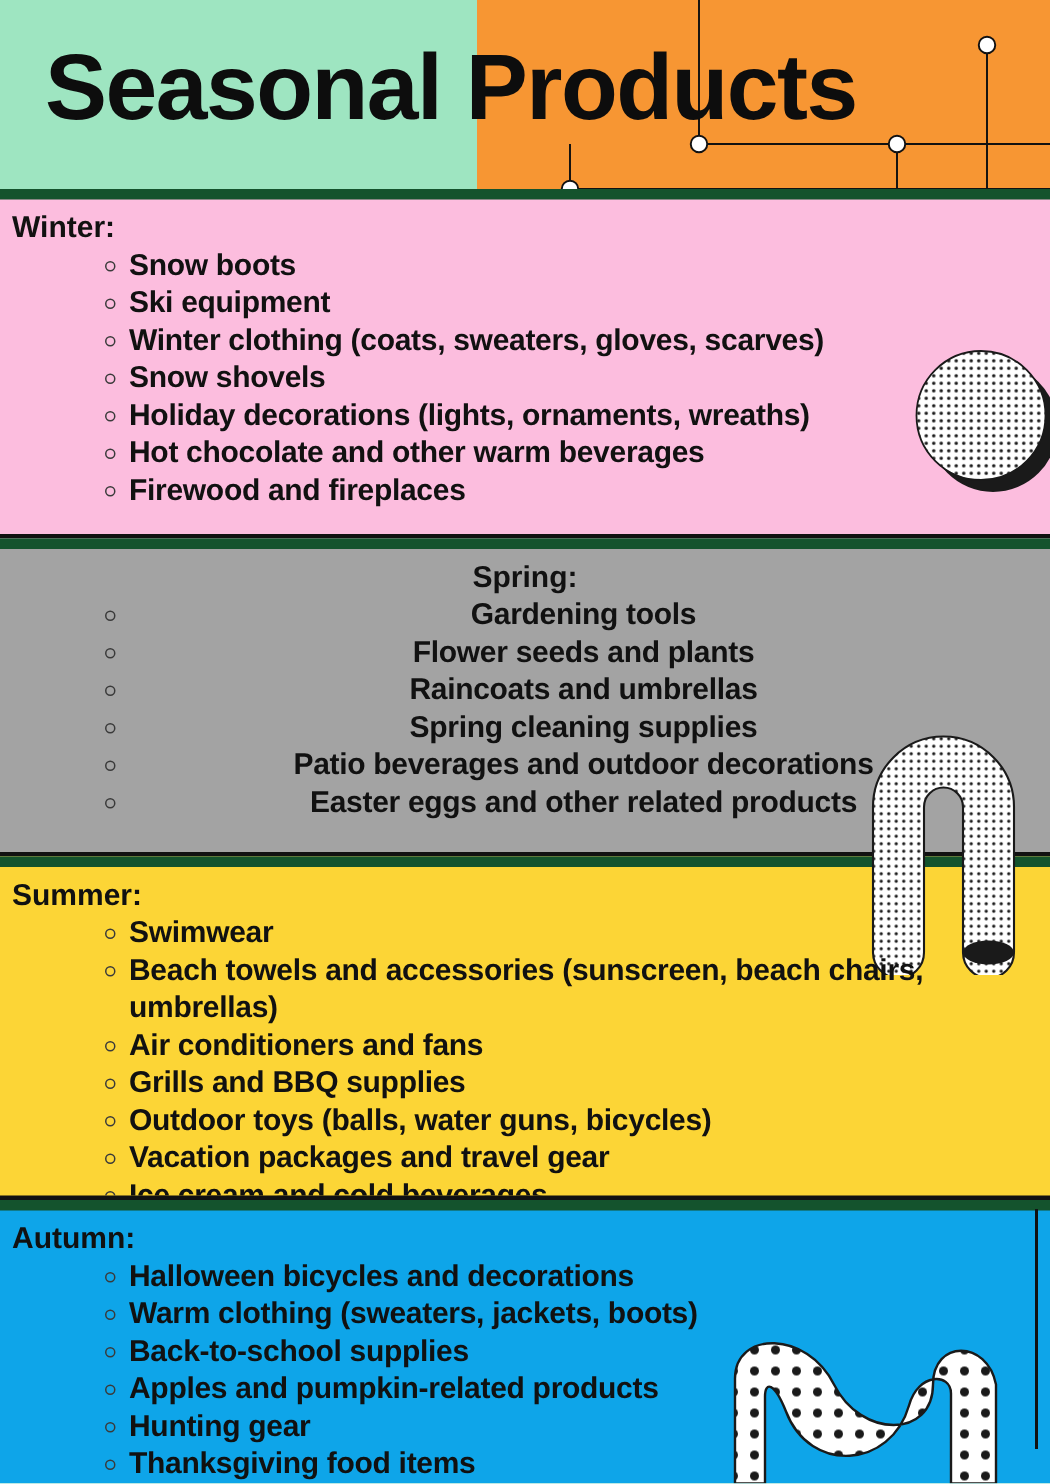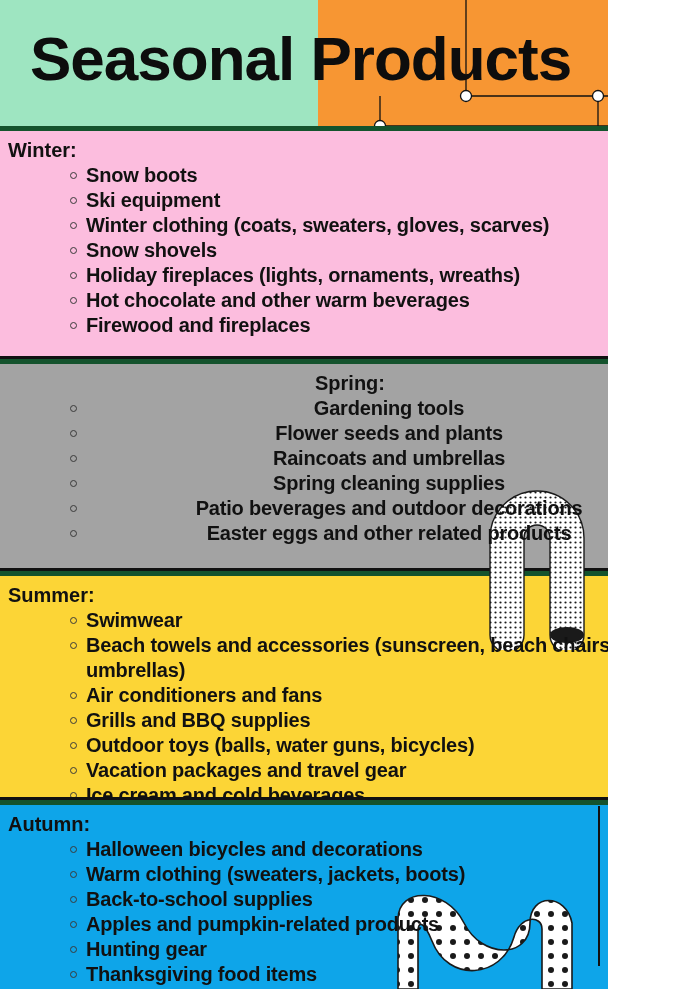--- a/index.html
+++ b/index.html
@@ -5,21 +5,21 @@
   html, body {
     margin: 0;
     padding: 0;
     background: #ffffff;
   }
   body {
     font-family: "Liberation Sans", sans-serif;
   }
   #poster {
     position: relative;
-    width: 608px;
+    width: 700px;
     height: 989px;
     overflow: hidden;
     background: #9ee5c1;
   }
 
   
   .header-band {
     position: absolute;
     left: 0; top: 0;
     width: 700px; height: 126px;
@@ -48,21 +48,21 @@
     white-space: nowrap;
     font-family: "Liberation Sans", sans-serif;
   }
 
   
   .season {
     position: absolute;
     left: 0;
     width: 700px;
     box-sizing: border-box;
-    border-top: 5px solid #14532d;
+    border-top: 7px solid #14532d;
     border-bottom: 3px solid #111111;
     overflow: hidden;
   }
   .season.winter  { top: 126px; height: 233px; background: #fcbdde; }
   .season.spring  { top: 359px; height: 212px; background: #a3a3a3; text-align: center; }
   .season.summer  { top: 571px; height: 229px; background: #fcd536; }
   .season.autumn  { top: 800px; height: 189px; background: #0ea5e9; border-bottom: none; }
 
   .season-body {
     position: relative;
@@ -181,21 +181,21 @@
         </g>
       </svg>
     </div>
     <div class="season-body">
       <div class="season-title">Winter:</div>
       <ul class="item-list">
         <li class="item-row"><span class="bullet"></span><span>Snow boots</span></li>
         <li class="item-row"><span class="bullet"></span><span>Ski equipment</span></li>
         <li class="item-row"><span class="bullet"></span><span>Winter clothing (coats, sweaters, gloves, scarves)</span></li>
         <li class="item-row"><span class="bullet"></span><span>Snow shovels</span></li>
-        <li class="item-row"><span class="bullet"></span><span>Holiday fireplaces (lights, ornaments, wreaths)</span></li>
+        <li class="item-row"><span class="bullet"></span><span>Holiday decorations (lights, ornaments, wreaths)</span></li>
         <li class="item-row"><span class="bullet"></span><span>Hot chocolate and other warm beverages</span></li>
         <li class="item-row"><span class="bullet"></span><span>Firewood and fireplaces</span></li>
       </ul>
     </div>
   </section>
 
   <section class="season spring">
     <div class="season-body">
       <div class="season-title">Spring:</div>
       <ul class="item-list">

